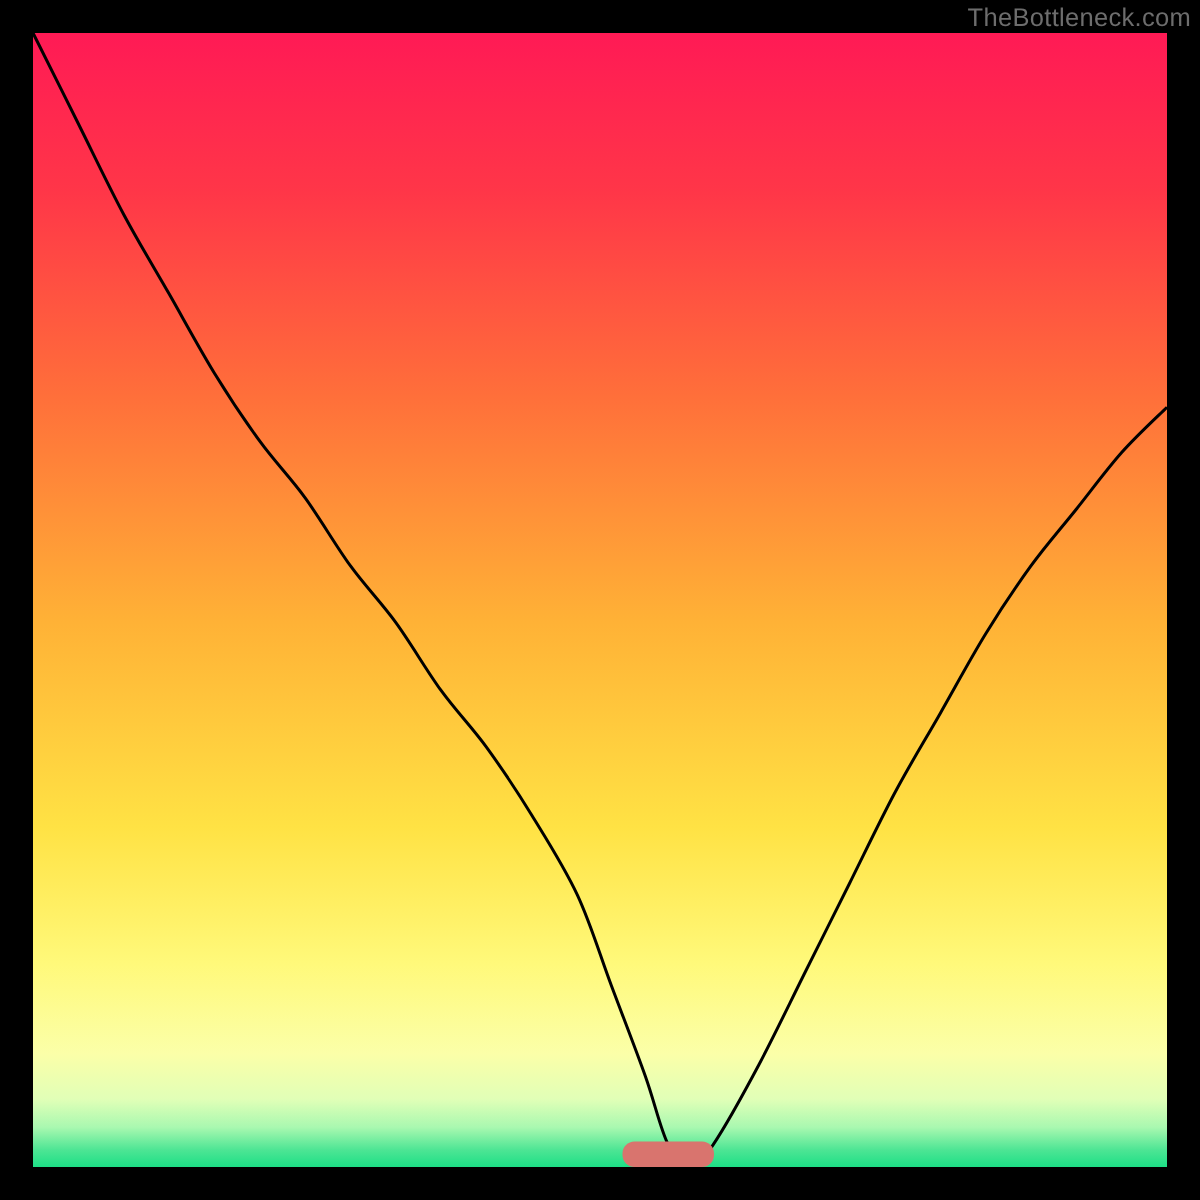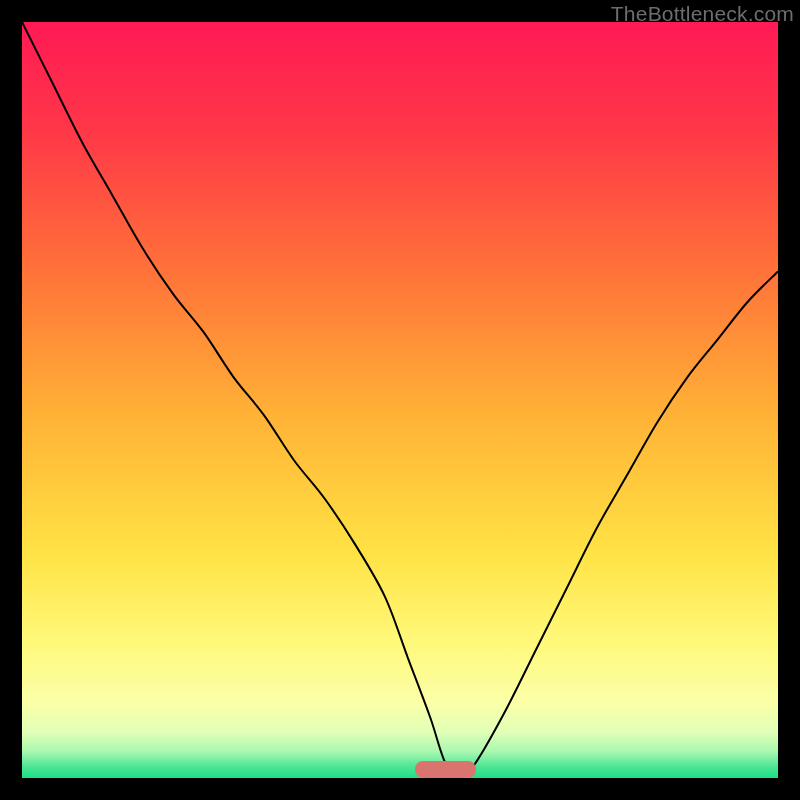--- a/index.html
+++ b/index.html
@@ -36,21 +36,21 @@
   .marker {
     position: absolute;
     background: #d9746e;
     border-radius: 8px;
   }
   .watermark {
     position: absolute;
     top: 2px;
     right: 6px;
     color: #6d6d6d;
-    font-size: 21px;
+    font-size: 17px;
     font-weight: 400;
     letter-spacing: 0.2px;
   }
 </style>
 </head>
 <body>
 
 <div class="frame">
 
   <div class="plot" style="background: linear-gradient(rgb(255, 26, 85) 0%, rgb(255, 54, 72) 14%, rgb(255, 111, 58) 32%, rgb(255, 178, 54) 52%, rgb(255, 226, 68) 70%, rgb(255, 249, 122) 82%, rgb(251, 255, 168) 90%, rgb(225, 255, 183) 94%, rgb(169, 248, 176) 96.5%, rgb(77, 229, 148) 98.5%, rgb(29, 223, 134) 100%);"></div>

